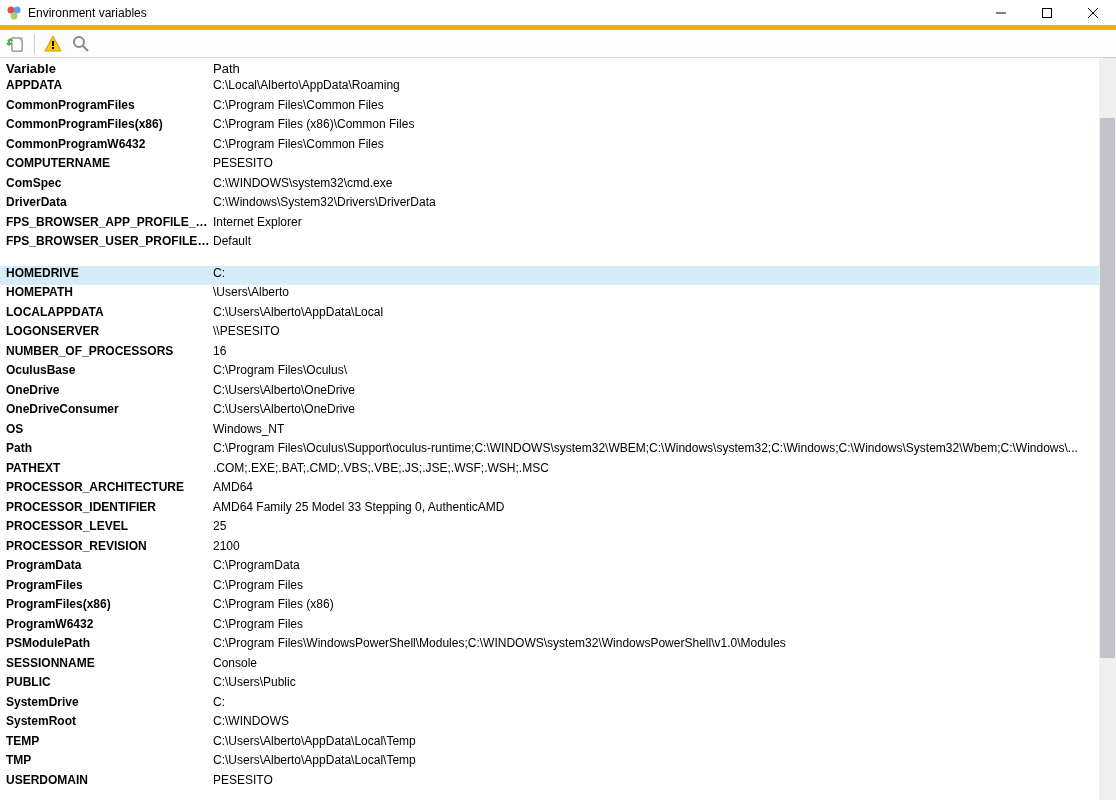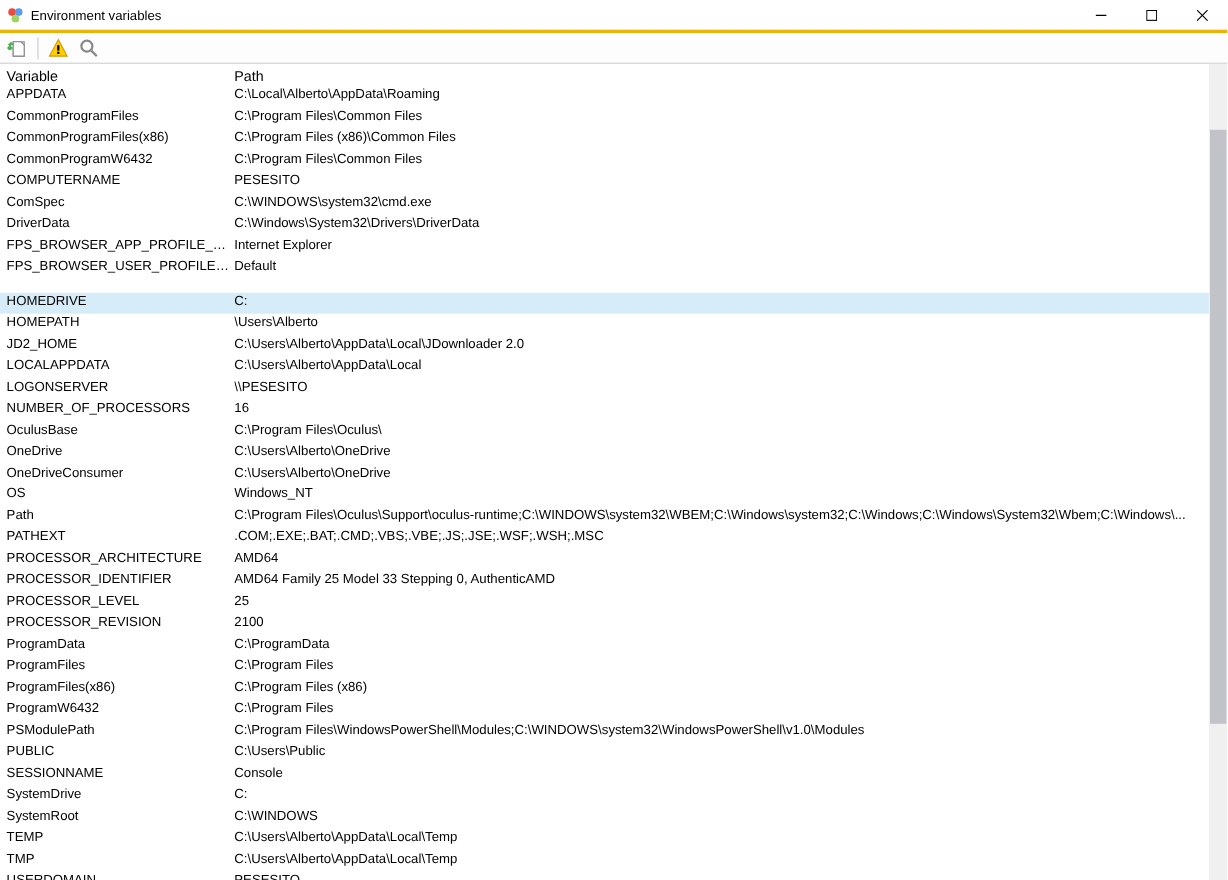--- a/index.html
+++ b/index.html
@@ -15,21 +15,21 @@
       height: 800px;
       overflow: hidden;
       display: flex;
       flex-direction: column;
     }
     .titlebar {
       height: 30px;
       display: flex;
       align-items: center;
       background: #fff;
-      border-bottom: 3px solid #eab308;
+      border-bottom: 5px solid #eab308;
     }
     .titlebar-icon {
       width: 16px;
       height: 16px;
       margin-left: 6px;
       margin-right: 6px;
     }
     .titlebar-title {
       flex: 1;
       font-size: 12px;
@@ -88,20 +88,21 @@
       background: #fff;
       position: sticky;
       top: 0;
     }
     .col-var {
       width: 213px;
       padding-left: 6px;
       white-space: nowrap;
       overflow: hidden;
       text-overflow: ellipsis;
+      font-weight: bold;
     }
     .col-val {
       flex: 1;
       padding-left: 0;
       white-space: nowrap;
       overflow: hidden;
       text-overflow: ellipsis;
     }
     .row {
       display: flex;
@@ -232,24 +233,20 @@
         </div>
         <div class="row selected">
           <div class="col-var">HOMEDRIVE</div>
           <div class="col-val">C:</div>
         </div>
         <div class="row">
           <div class="col-var">HOMEPATH</div>
           <div class="col-val">\Users\Alberto</div>
         </div>
         <div class="row">
-          <div class="col-var">JD2_HOME</div>
-          <div class="col-val">C:\Users\Alberto\AppData\Local\JDownloader 2.0</div>
-        </div>
-        <div class="row">
           <div class="col-var">LOCALAPPDATA</div>
           <div class="col-val">C:\Users\Alberto\AppData\Local</div>
         </div>
         <div class="row">
           <div class="col-var">LOGONSERVER</div>
           <div class="col-val">\\PESESITO</div>
         </div>
         <div class="row">
           <div class="col-var">NUMBER_OF_PROCESSORS</div>
           <div class="col-val">16</div>
@@ -308,26 +305,26 @@
         </div>
         <div class="row">
           <div class="col-var">ProgramW6432</div>
           <div class="col-val">C:\Program Files</div>
         </div>
         <div class="row">
           <div class="col-var">PSModulePath</div>
           <div class="col-val">C:\Program Files\WindowsPowerShell\Modules;C:\WINDOWS\system32\WindowsPowerShell\v1.0\Modules</div>
         </div>
         <div class="row">
+          <div class="col-var">SESSIONNAME</div>
+          <div class="col-val">Console</div>
+        </div>
+        <div class="row">
           <div class="col-var">PUBLIC</div>
           <div class="col-val">C:\Users\Public</div>
-        </div>
-        <div class="row">
-          <div class="col-var">SESSIONNAME</div>
-          <div class="col-val">Console</div>
         </div>
         <div class="row">
           <div class="col-var">SystemDrive</div>
           <div class="col-val">C:</div>
         </div>
         <div class="row">
           <div class="col-var">SystemRoot</div>
           <div class="col-val">C:\WINDOWS</div>
         </div>
         <div class="row">

